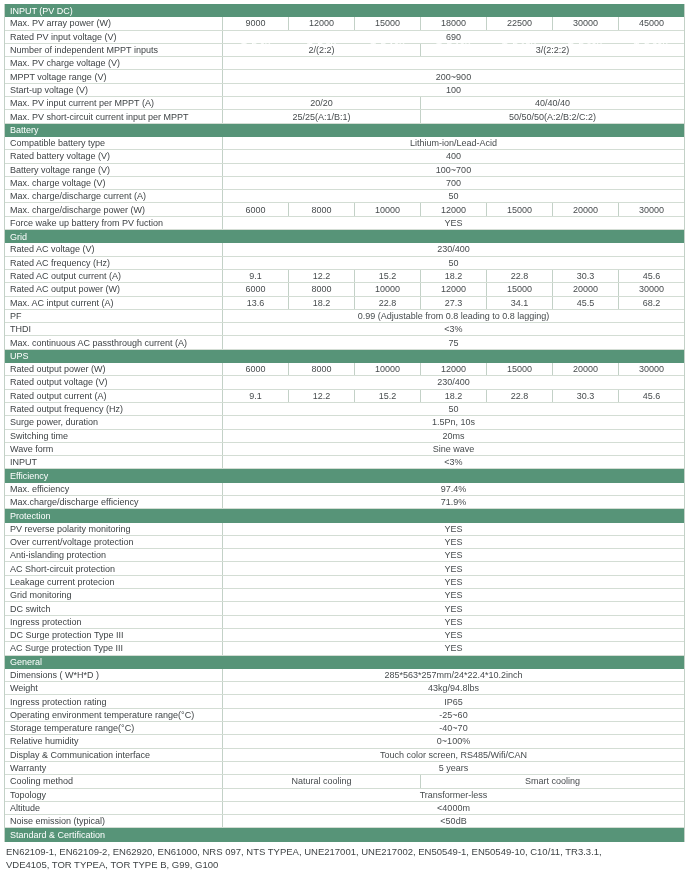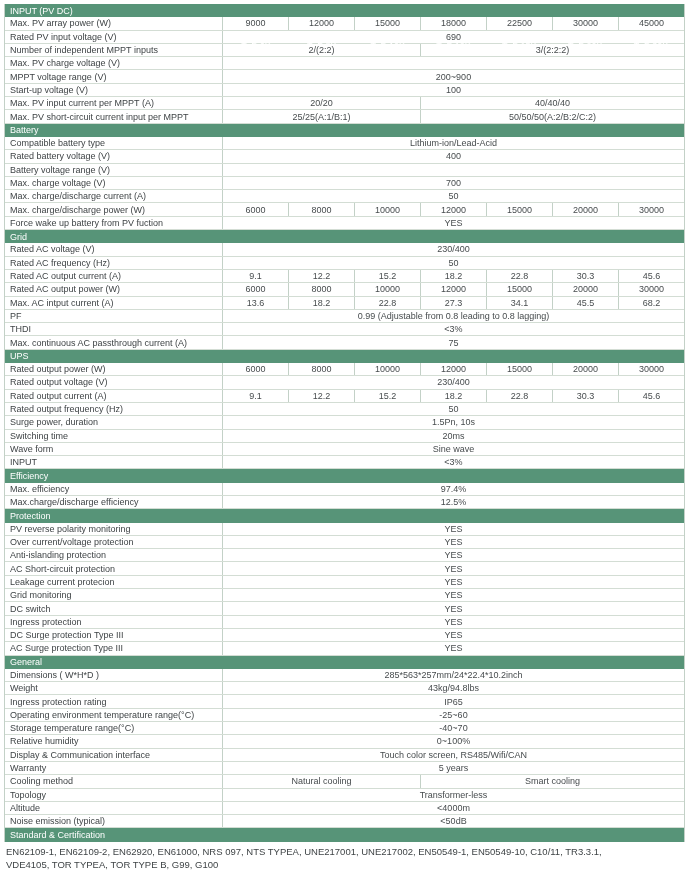--- a/index.html
+++ b/index.html
@@ -163,20 +163,23 @@
         </div>
       </div>
       <div class="row">
         <div class="row-label">Rated battery voltage (V)</div>
         <div class="row-cells">
           <div class="cell" style="flex: 7 1 0%;">400</div>
         </div>
       </div>
       <div class="row">
         <div class="row-label">Battery voltage range (V)</div>
+        <div class="row-cells">
+          <div class="cell" style="flex: 7 1 0%;">100~700</div>
+        </div>
       </div>
       <div class="row">
         <div class="row-label">Max. charge voltage (V)</div>
         <div class="row-cells">
           <div class="cell" style="flex: 7 1 0%;">700</div>
         </div>
       </div>
       <div class="row">
         <div class="row-label">Max. charge/discharge current (A)</div>
         <div class="row-cells">
@@ -338,21 +341,21 @@
       </div>
       <div class="row">
         <div class="row-label">Max. efficiency</div>
         <div class="row-cells">
           <div class="cell" style="flex: 7 1 0%;">97.4%</div>
         </div>
       </div>
       <div class="row">
         <div class="row-label">Max.charge/discharge efficiency</div>
         <div class="row-cells">
-          <div class="cell" style="flex: 7 1 0%;">12.5%</div>
+          <div class="cell" style="flex: 7 1 0%;">71.9%</div>
         </div>
       </div>
       <div class="section-header">
         <div class="sh-label">Protection</div>
       </div>
       <div class="row">
         <div class="row-label">PV reverse polarity monitoring</div>
         <div class="row-cells">
           <div class="cell" style="flex: 7 1 0%;">YES</div>
         </div>

